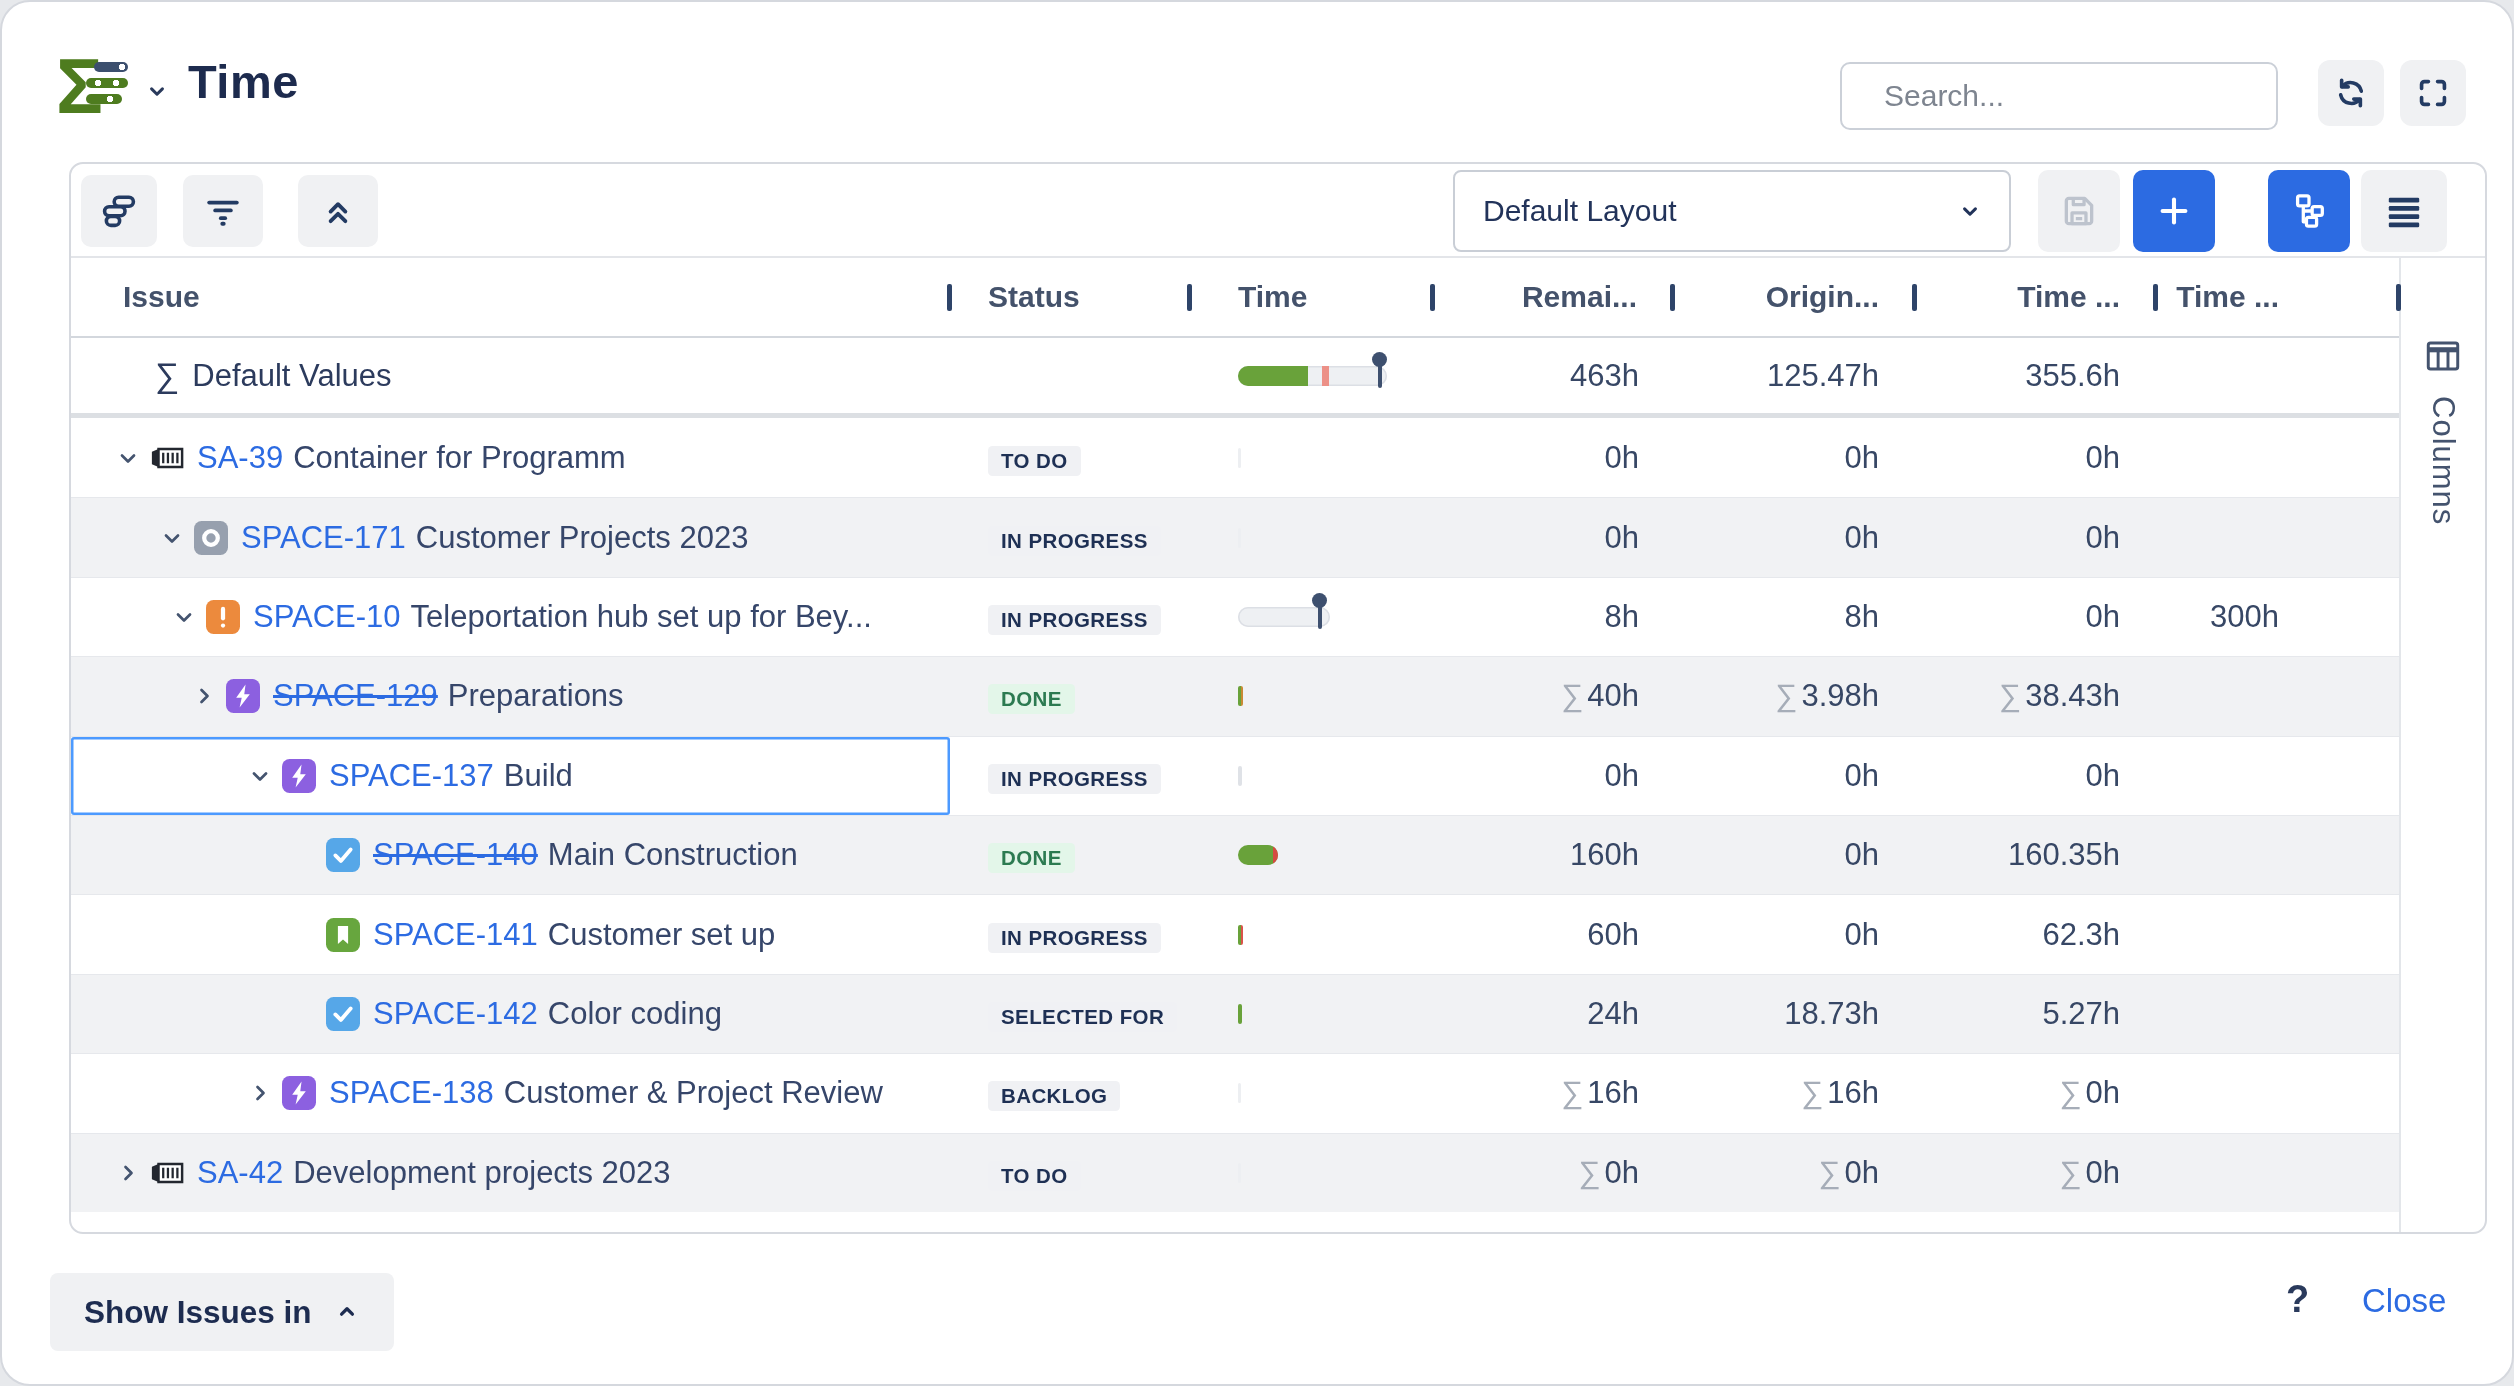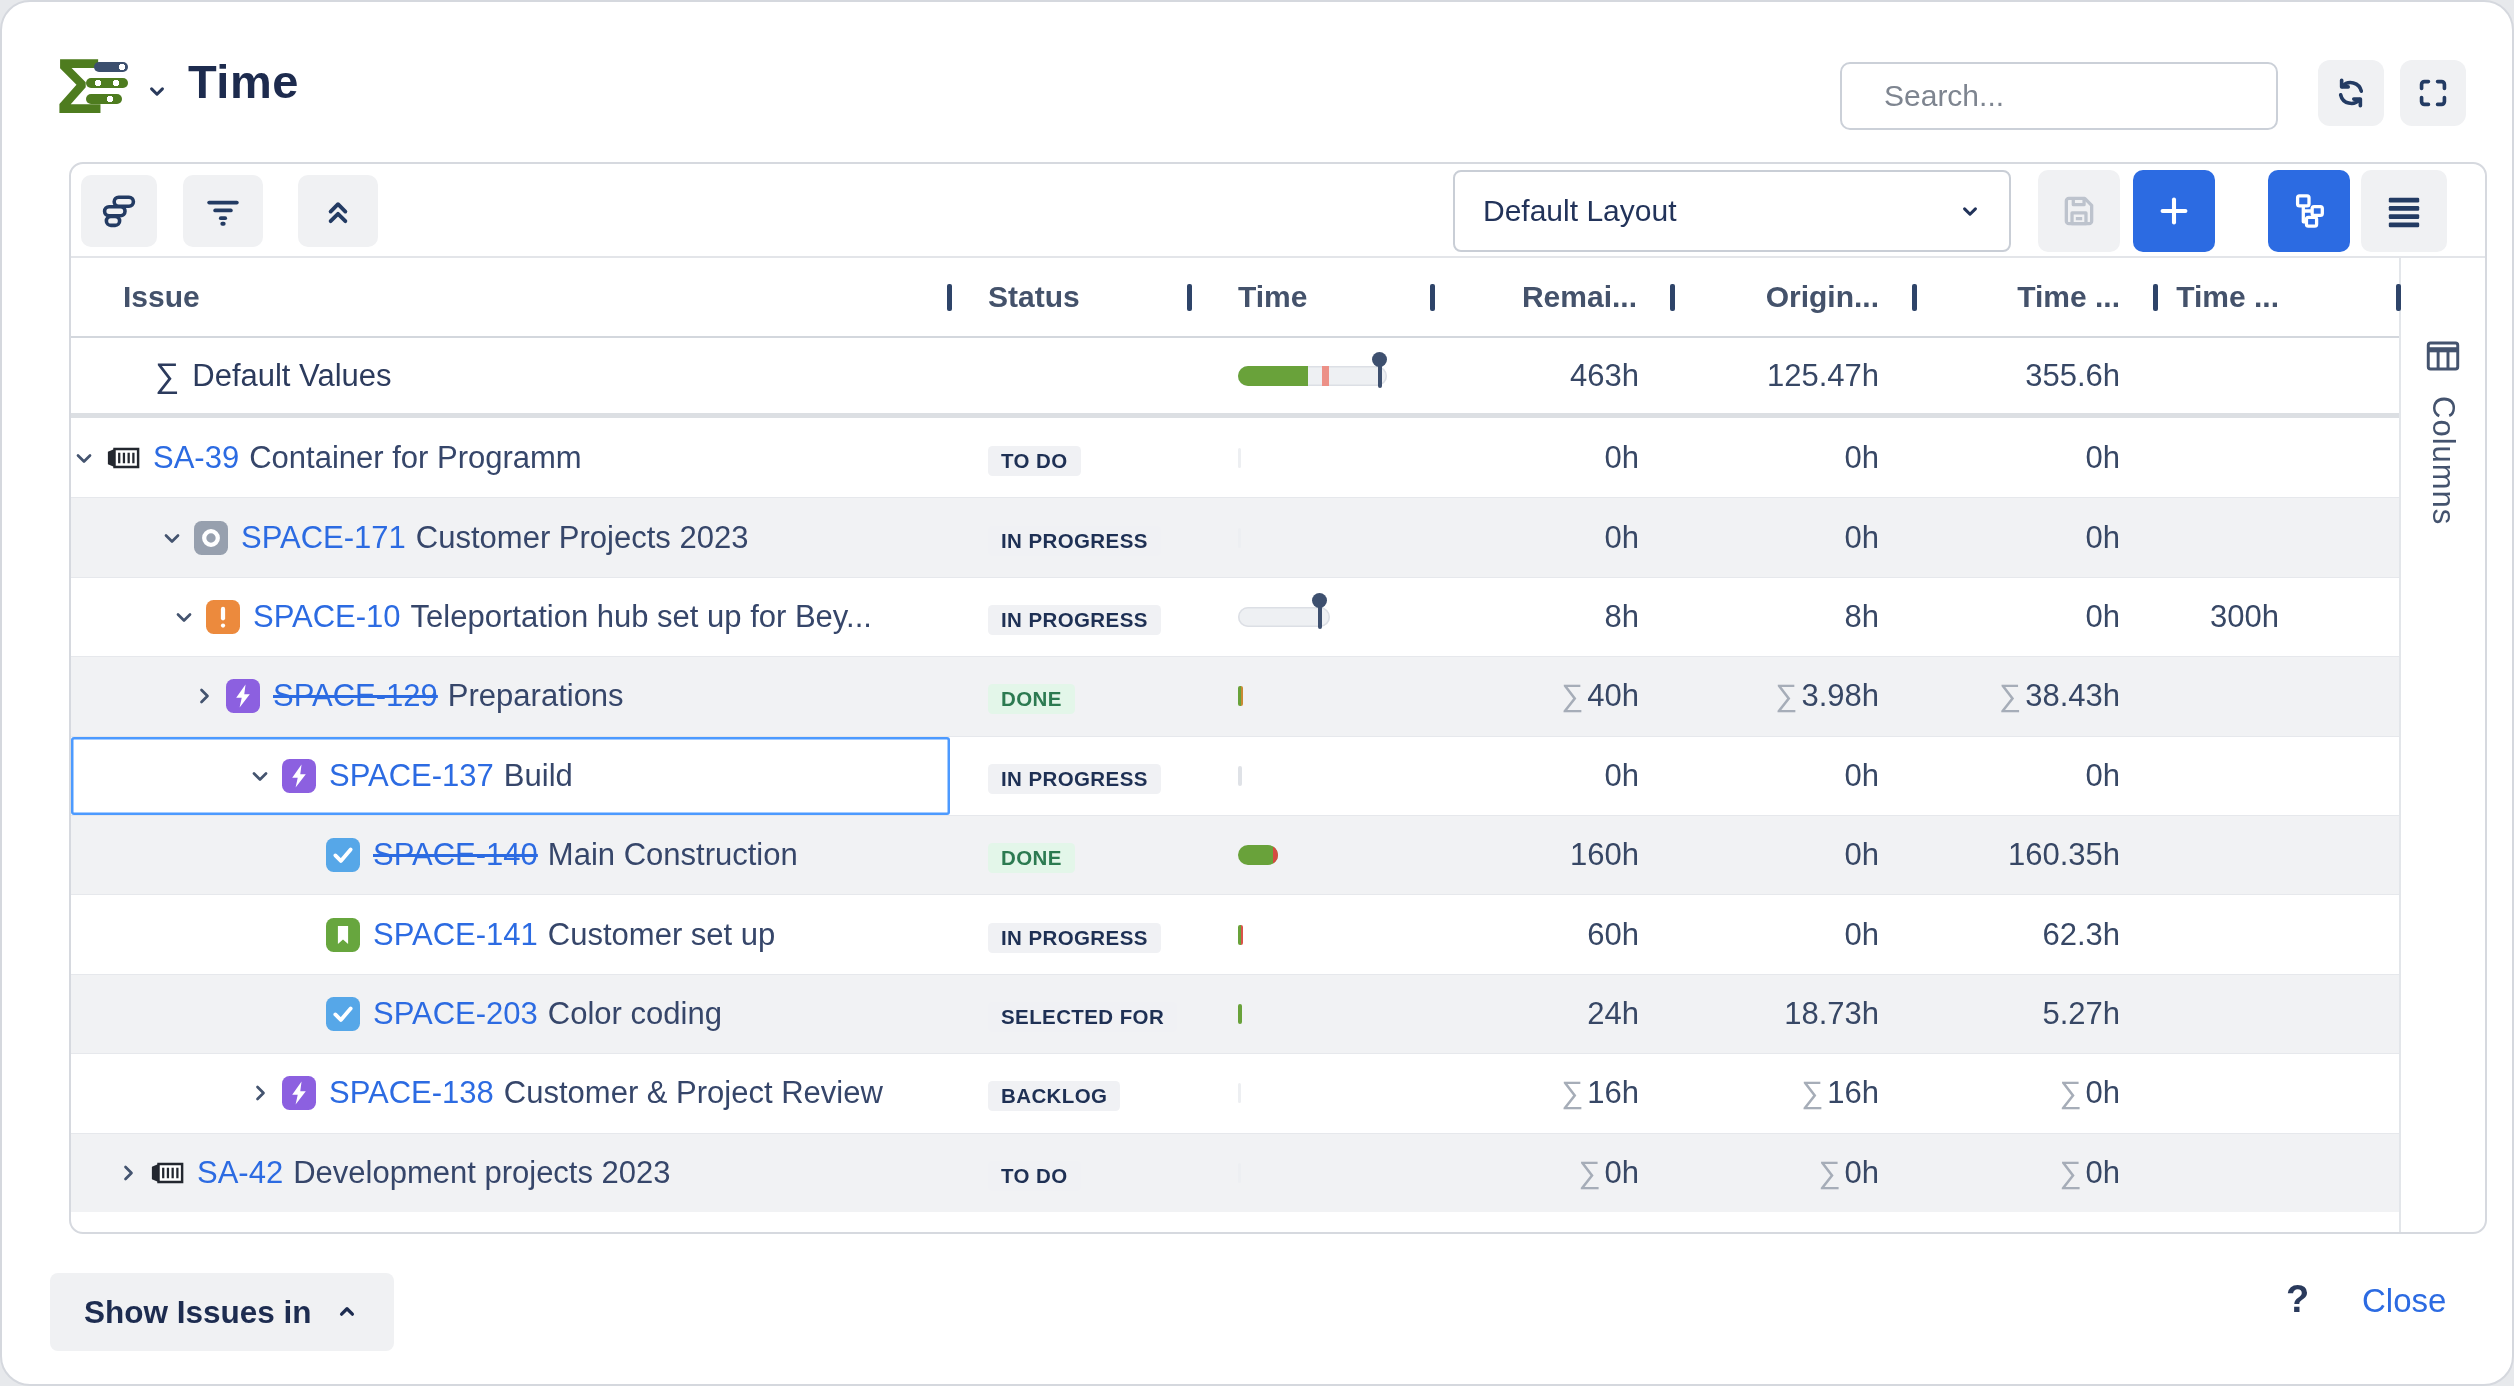--- a/index.html
+++ b/index.html
@@ -244,21 +244,21 @@
             </div>
           </div>
           <div class="c-num">463h</div>
           <div class="c-num c-rem">125.47h</div>
           <div class="c-num c-spent">355.6h</div>
           <div class="c-num c-t4"></div>
         </div>
 
         <div id="rows">
             <div class="trow rrow">
-              <div class="c-issue" style="">
+              <div class="c-issue" style="padding-left:44px">
                 <span class="chev">
                   <svg width="24" height="24" viewBox="0 0 24 24" fill="none" stroke="#44546f" stroke-width="2.7" stroke-linecap="round" stroke-linejoin="round">
                     <path d="M6 9.5 L12 15.5 L18 9.5"></path>
                   </svg>
                 </span>
                 <span class="iico">
                   <svg width="34" height="28" viewBox="0 0 36 28">
                     <path d="M9 4.5 h25 v19 h-25 z" fill="#fff" stroke="#23272f" stroke-width="2.6"></path>
                     <path d="M9 4.5 L2 7.5 v13 l7 3 z" fill="#23272f"></path>
                     <path d="M14 8.5 v11 M19 8.5 v11 M24 8.5 v11 M29 8.5 v11" stroke="#23272f" stroke-width="2.4"></path>
@@ -415,21 +415,21 @@
             </div>
             <div class="trow rrow alt">
               <div class="c-issue" style="padding-left:220px">
                 <span class="chev"></span>
                 <span class="iico">
                   <svg width="34" height="34" viewBox="0 0 40 40">
                     <rect width="40" height="40" rx="9" fill="#56a7e8"></rect>
                     <path d="M11 20.5 L17.5 27 L29 13.5" fill="none" stroke="#fff" stroke-width="4.5" stroke-linecap="round" stroke-linejoin="round"></path>
                   </svg>
                 </span>
-                <span class="ikey">SPACE-203</span>
+                <span class="ikey">SPACE-142</span>
                 <span class="isum">Color coding</span>
               </div>
               <div class="c-status"><span class="badge ">SELECTED FOR</span></div>
               <div class="c-time"><span class="tick green"></span></div>
               <div class="c-num">24h</div>
               <div class="c-num c-rem">18.73h</div>
               <div class="c-num c-spent">5.27h</div>
               <div class="c-num c-t4"></div>
             </div>
             <div class="trow rrow">

